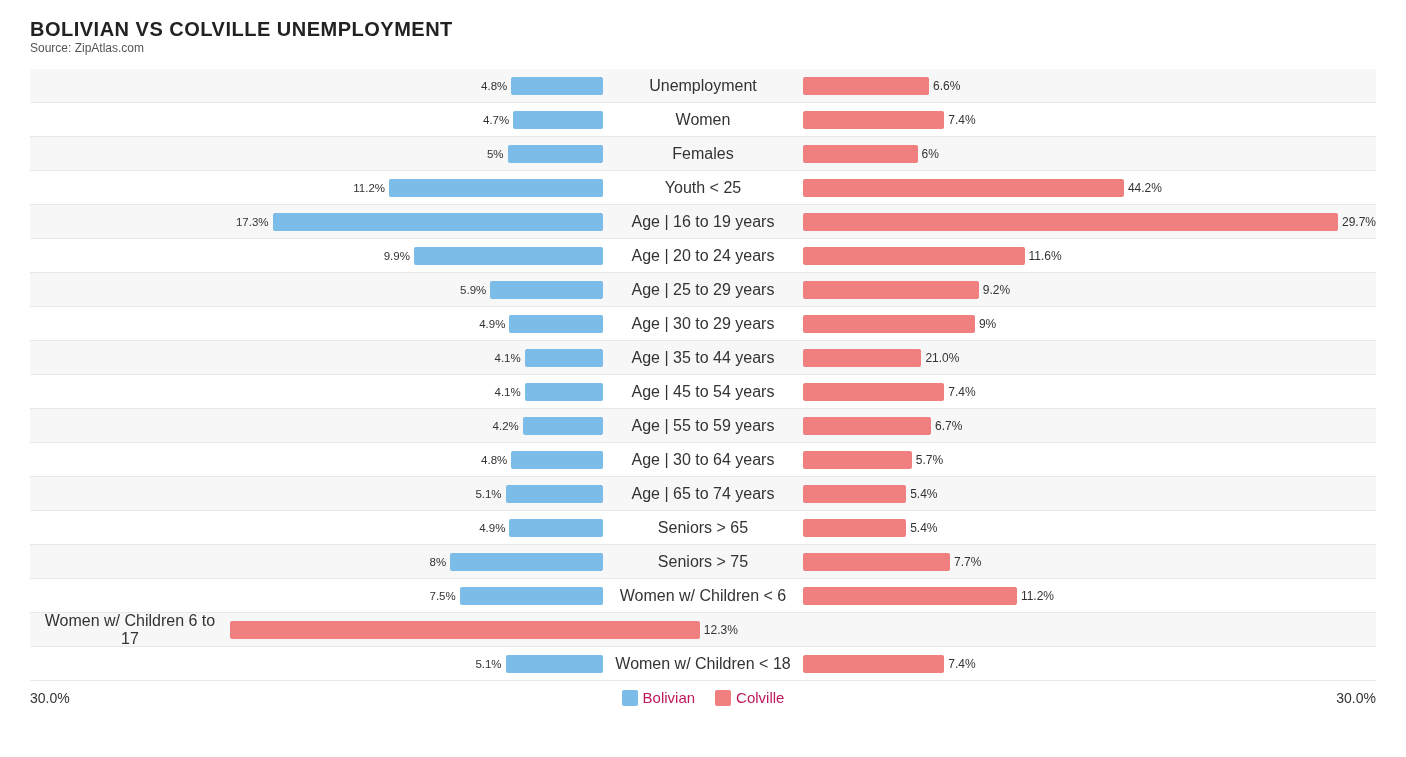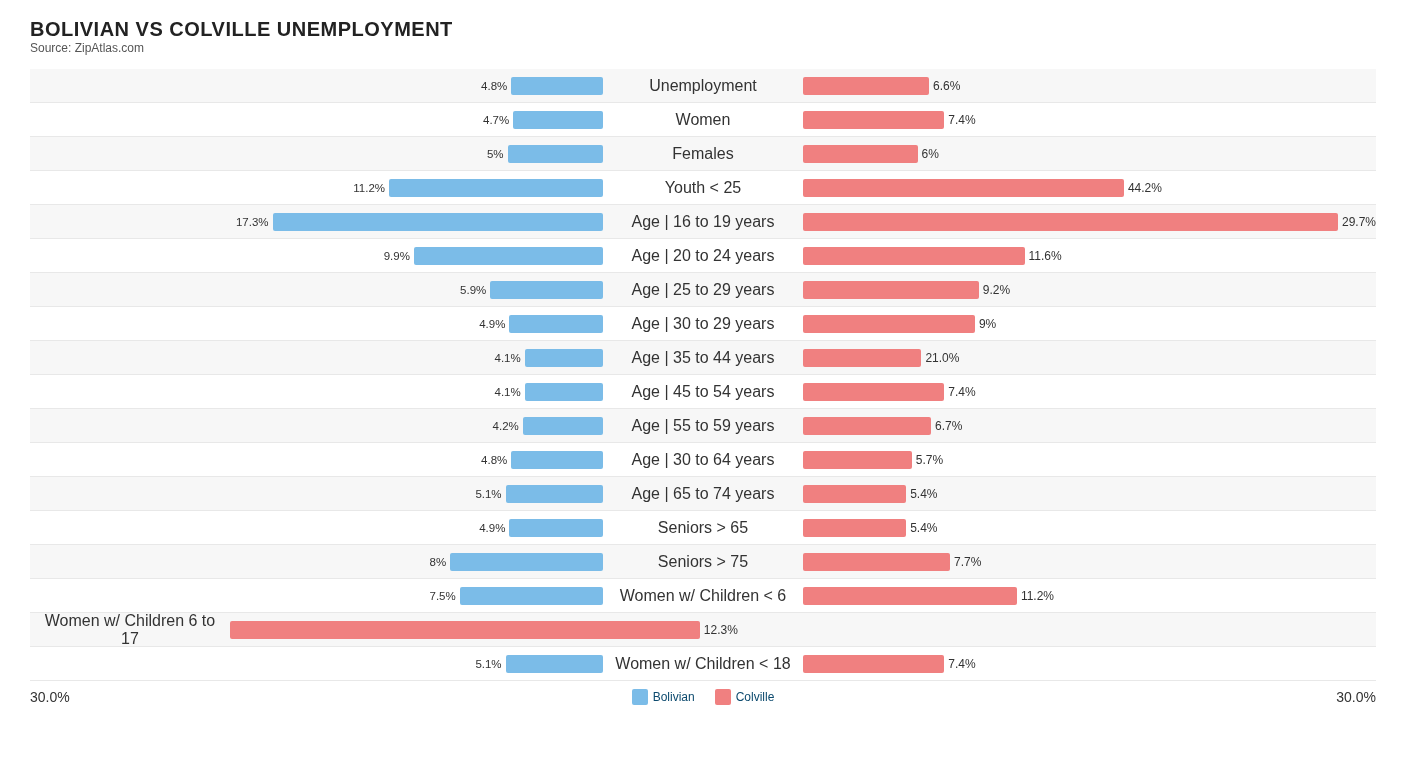--- a/index.html
+++ b/index.html
@@ -128,22 +128,22 @@
     }
     .legend {
       display: flex;
       gap: 20px;
       align-items: center;
     }
     .legend-item {
       display: flex;
       align-items: center;
       gap: 5px;
-      font-size: 12px;
-      color: #0c4a6e;
+      font-size: 15px;
+      color: #be185d;
     }
     .legend-color {
       width: 16px;
       height: 16px;
       border-radius: 2px;
     }
   </style>
 </head>
 <body>
 

